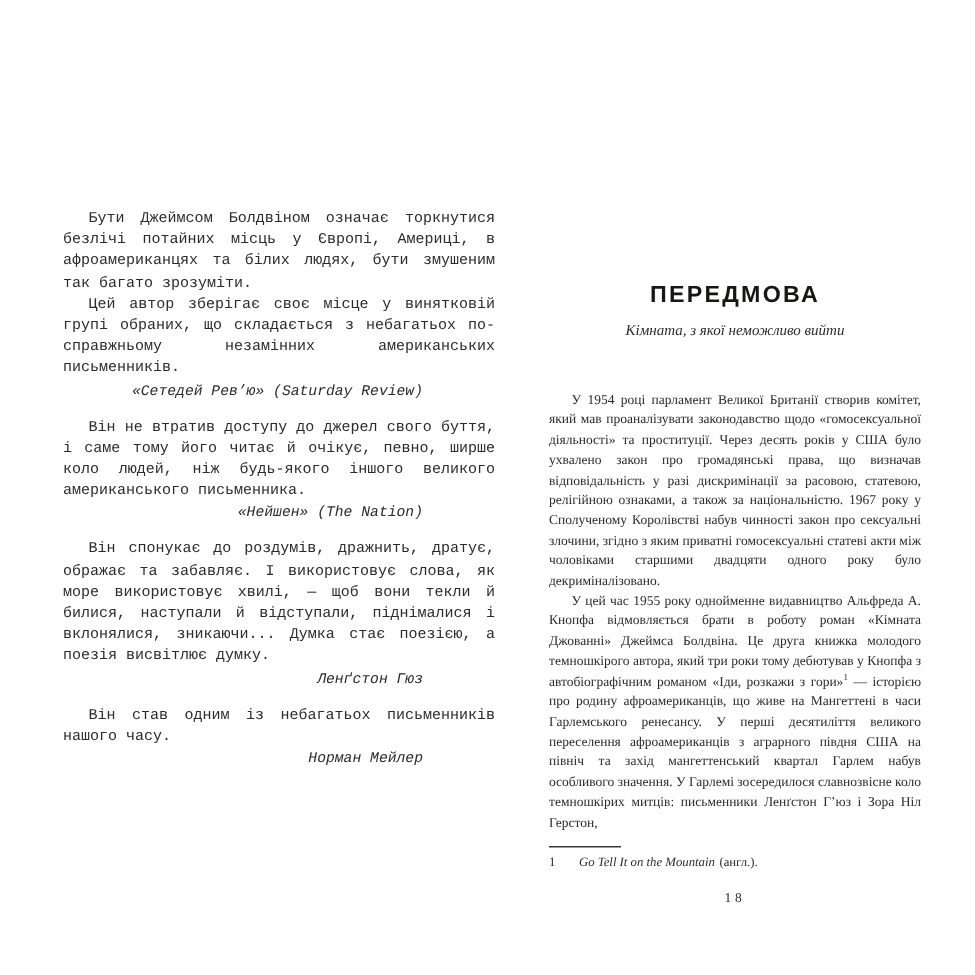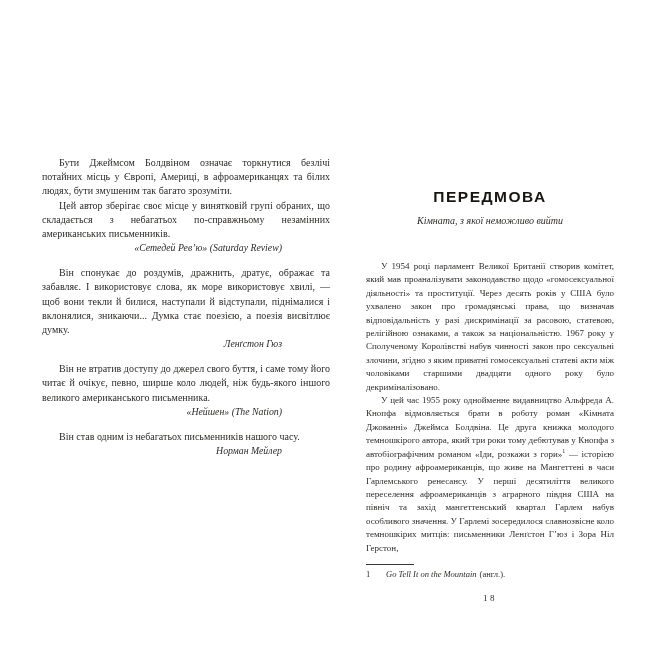--- a/index.html
+++ b/index.html
@@ -4,21 +4,21 @@
 <style>
   html,body{margin:0;padding:0;}
   body{
     width:650px;height:650px;
     background:#ffffff;
     position:relative;
     overflow:hidden;
     font-family:"Liberation Serif",serif;
   }
   .page{position:absolute;}
-  .page-left{left:42px;top:156px;width:288px;}
+  .page-left{left:42px;top:140px;width:288px;font-family:Liberation Mono, monospace;}
   .page-right{left:366px;top:188px;width:248px;}
 
   .quote{
     margin:0;
     font-size:10px;line-height:14.2px;
     color:#2d2b29;
     text-align:justify;
     text-indent:17px;
   }
   .attr{
@@ -85,26 +85,26 @@
 
   <div class="page page-left">
     <div>
       <p class="quote">Бути Джеймсом Болдвіном означає торкнутися безлічі потайних місць у Європі, Америці, в афроамериканцях та білих людях, бути змушеним так багато зрозуміти.</p>
     </div>
     <div>
       <p class="quote">Цей автор зберігає своє місце у винятковій групі обраних, що складається з небагатьох по-справжньому незамінних американських письменників.</p>
       <p class="attr">«Сетедей Рев’ю» (Saturday Review)</p>
     </div>
     <div>
+      <p class="quote">Він не втратив доступу до джерел свого буття, і саме тому його читає й очікує, певно, ширше коло людей, ніж будь-якого іншого великого американського письменника.</p>
+      <p class="attr">«Нейшен» (The Nation)</p>
+    </div>
+    <div>
       <p class="quote">Він спонукає до роздумів, дражнить, дратує, ображає та забавляє. І використовує слова, як море використовує хвилі, — щоб вони текли й билися, наступали й відступали, піднімалися і вклонялися, зникаючи... Думка стає поезією, а поезія висвітлює думку.</p>
       <p class="attr">Ленґстон Гюз</p>
-    </div>
-    <div>
-      <p class="quote">Він не втратив доступу до джерел свого буття, і саме тому його читає й очікує, певно, ширше коло людей, ніж будь-якого іншого великого американського письменника.</p>
-      <p class="attr">«Нейшен» (The Nation)</p>
     </div>
     <div>
       <p class="quote">Він став одним із небагатьох письменників нашого часу.</p>
       <p class="attr">Норман Мейлер</p>
     </div>
   </div>
 
   <div class="page page-right">
     <h1 class="chapter-title">ПЕРЕДМОВА</h1>
     <p class="chapter-subtitle">Кімната, з якої неможливо вийти</p>

